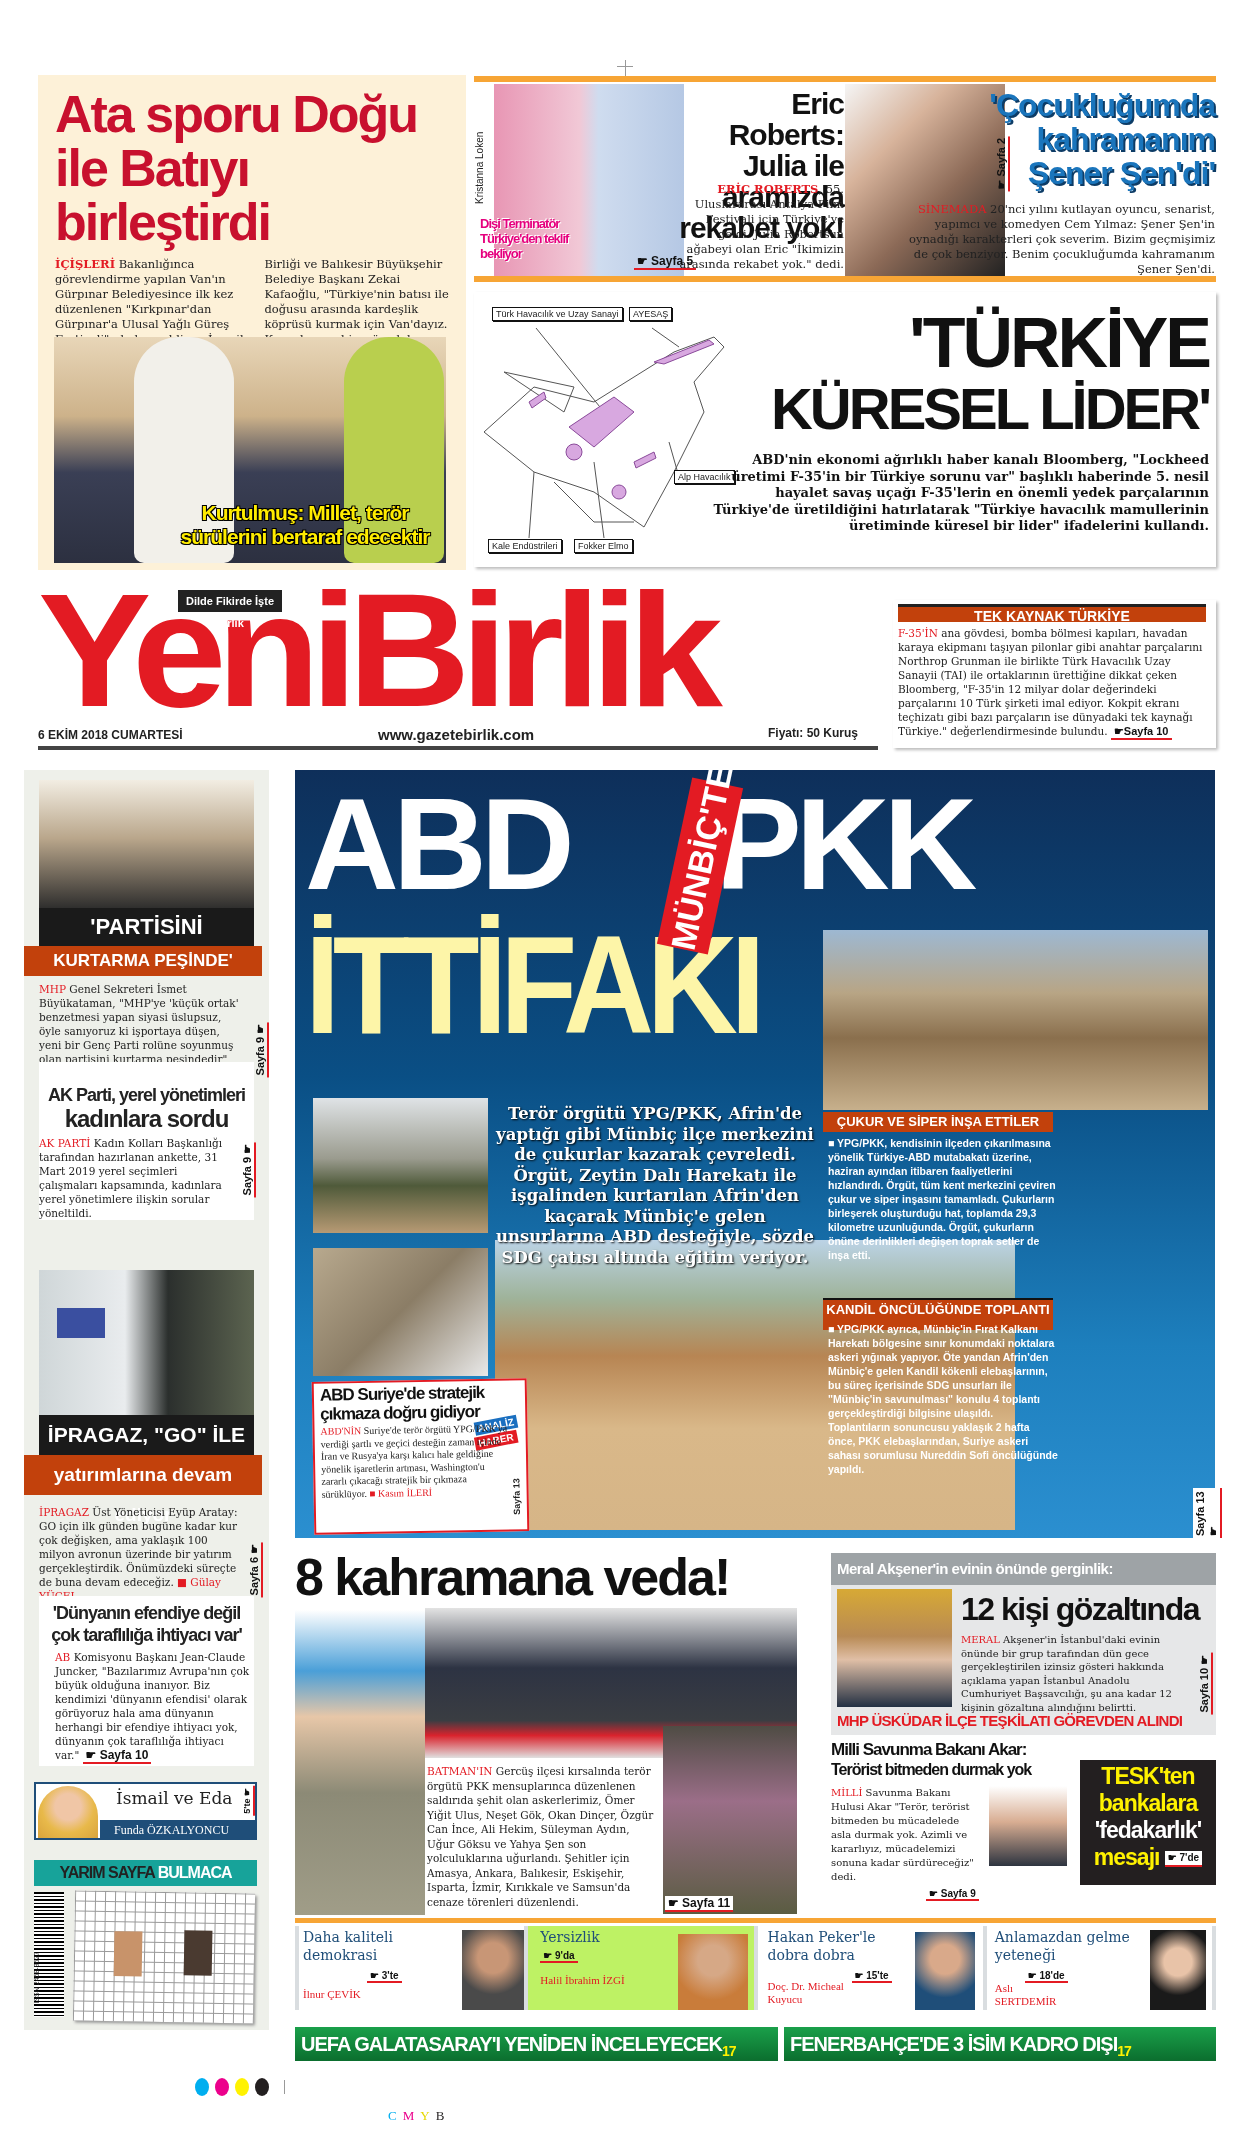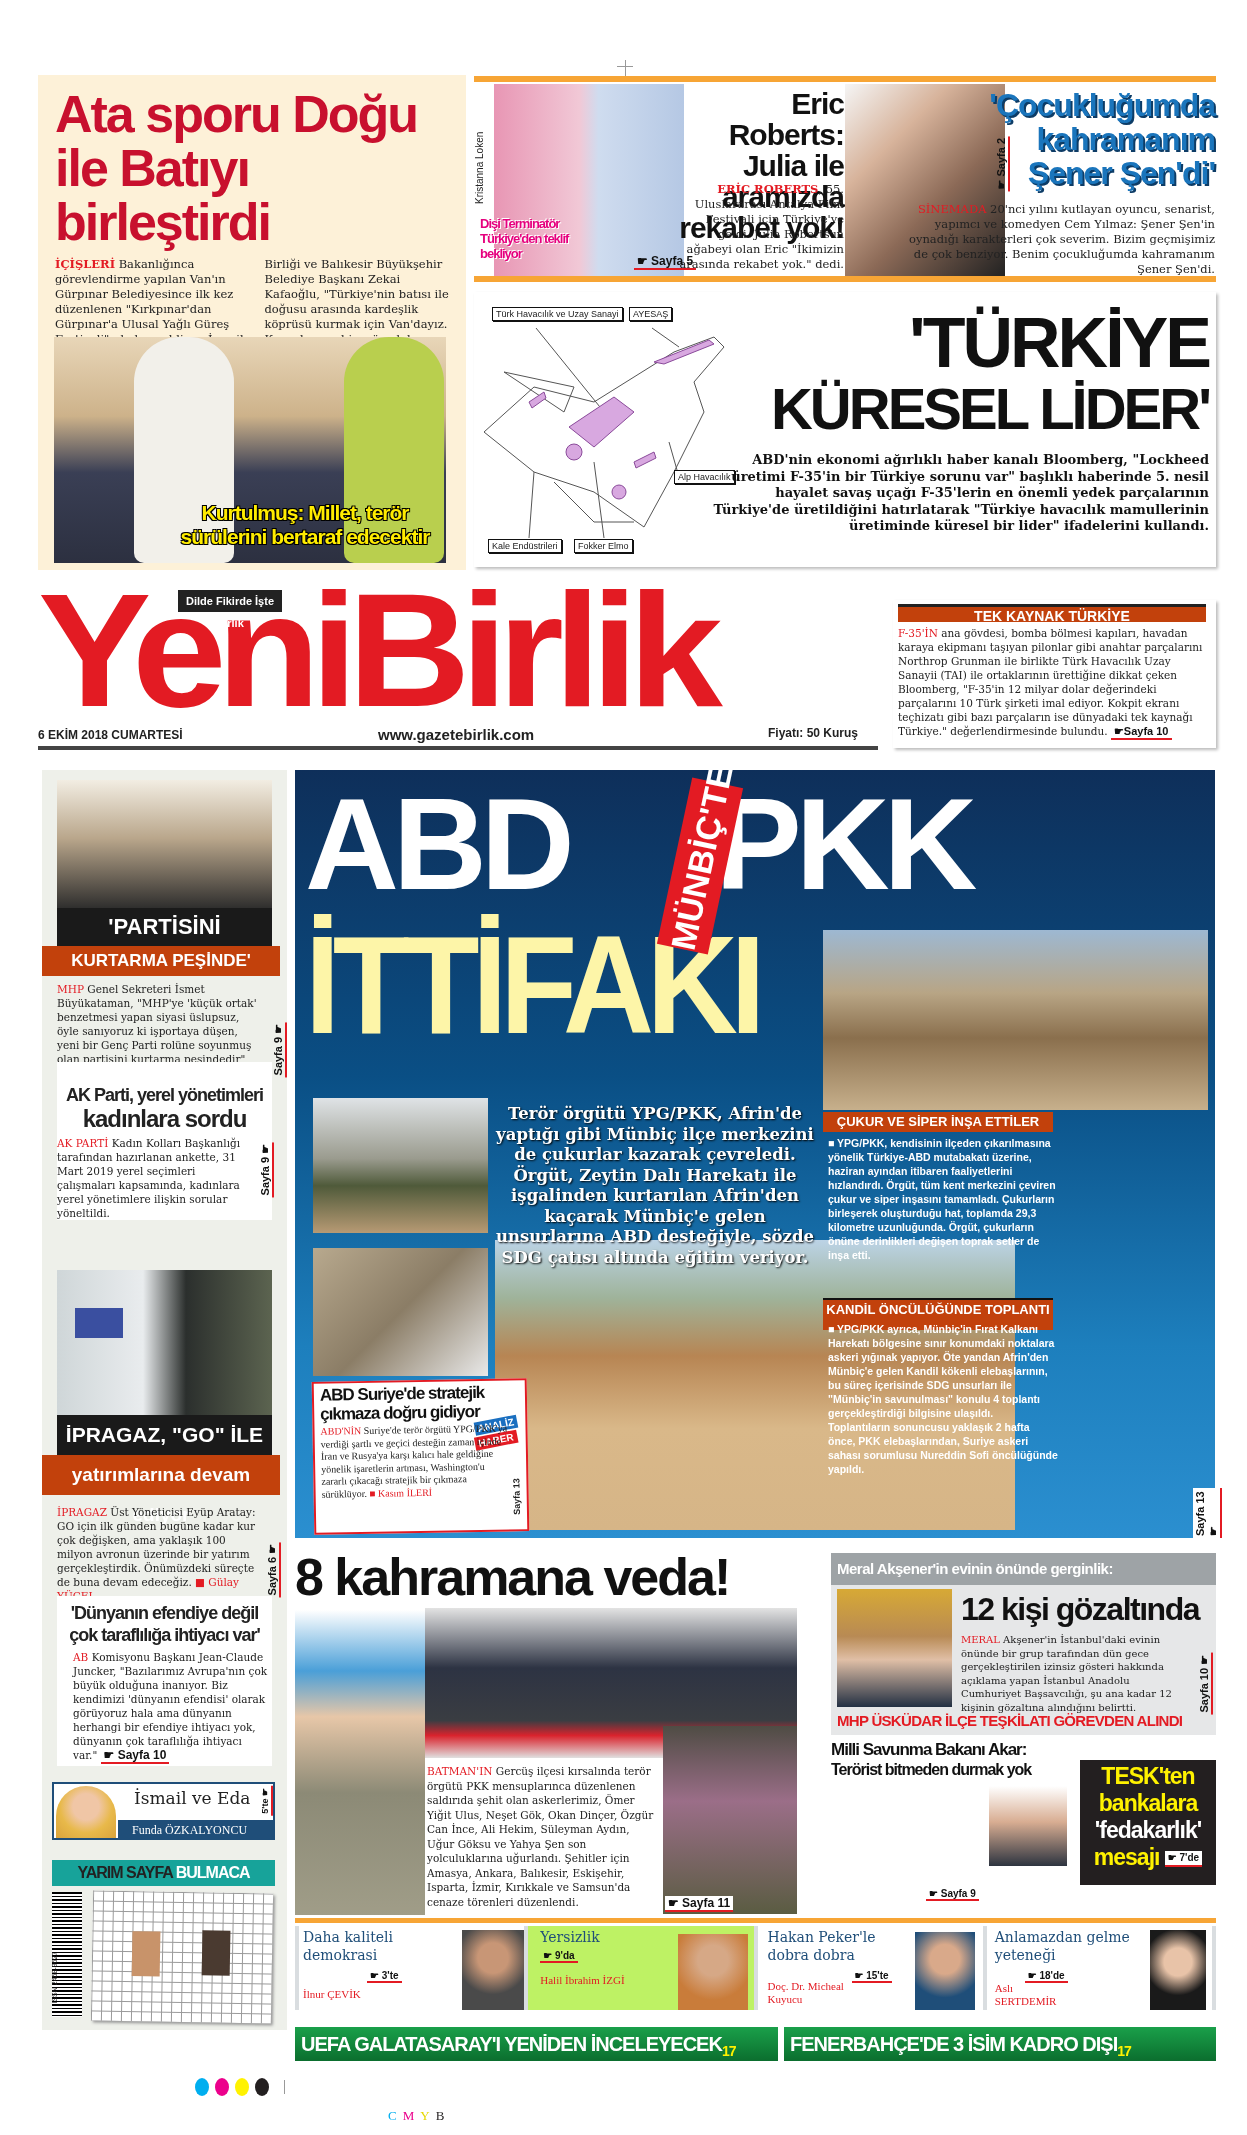--- a/index.html
+++ b/index.html
@@ -102,21 +102,21 @@
 </div>
 
 <div class="abs" style="left:893px;top:600px;width:323px;height:148px;box-shadow:2px 2px 3px #bbb">
   <div class="redbar" style="font-size:14px;height:18px;line-height:18px;margin:4px 10px 0 5px;border-top:3px solid #222">TEK KAYNAK TÜRKİYE</div>
   <div class="body-t serif" style="padding:4px 8px 0 5px;font-size:10.5px;line-height:14px">
     <span class="lead" style="font-weight:normal">F-35'İN</span><span> ana gövdesi, bomba bölmesi kapıları, havadan karaya ekipmanı taşıyan pilonlar gibi anahtar parçalarını Northrop Grunman ile birlikte Türk Havacılık Uzay Sanayii (TAI) ile ortaklarının ürettiğine dikkat çeken Bloomberg, "F-35'in 12 milyar dolar değerindeki parçalarını 10 Türk şirketi imal ediyor. Kokpit ekranı teçhizatı gibi bazı parçaların ise dünyadaki tek kaynağı Türkiye." değerlendirmesinde bulundu.</span>
     <span class="sayfa" style="font-size:11px">☛<span>Sayfa 10</span></span>
   </div>
 </div>
 
-<div class="abs" style="left:42px;top:770px;width:245px;height:1260px;background:#eef0ea">
+<div class="abs" style="left:24px;top:770px;width:245px;height:1260px;background:#eef0ea">
 
   <div class="abs photo" style="left:15px;top:10px;width:215px;height:130px;background:linear-gradient(180deg,#f2ede2 0%,#b9a68b 45%,#2b2b2b 100%)"></div>
   <div class="abs blackbar" style="left:15px;top:138px;width:215px;height:38px;font-size:22px;line-height:38px">'PARTİSİNİ</div>
   <div class="abs redbar" style="left:0;top:176px;width:238px;height:30px;font-size:17px;line-height:30px">KURTARMA PEŞİNDE'</div>
   <div class="abs body-t serif" style="left:15px;top:212px;width:205px;font-size:10.5px;line-height:14px">
     <span class="lead" style="font-weight:normal">MHP</span><span> Genel Sekreteri İsmet Büyükataman, "MHP'ye 'küçük ortak' benzetmesi yapan siyasi üslupsuz, öyle sanıyoruz ki işportaya düşen, yeni bir Genç Parti rolüne soyunmuş olan partisini kurtarma peşindedir" değerlendirmesini yaptı.</span>
   </div>
   <div class="abs sayfa-v" style="left:228px;top:252px"><span>Sayfa 9</span> ☛</div>
 
   <div class="abs" style="left:15px;top:292px;width:215px;height:158px;background:#fff">
@@ -215,20 +215,23 @@
   <div class="abs body-t serif" style="left:130px;top:80px;width:230px;font-size:10px;line-height:13.5px">
     <span class="lead" style="font-weight:normal">MERAL</span><span> Akşener'in İstanbul'daki evinin önünde bir grup tarafından dün gece gerçekleştirilen izinsiz gösteri hakkında açıklama yapan İstanbul Anadolu Cumhuriyet Başsavcılığı, şu ana kadar 12 kişinin gözaltına alındığını belirtti.</span>
   </div>
   <div class="abs sayfa-v" style="left:365px;top:100px"><span>Sayfa 10</span> ☛</div>
   <div class="abs cond" style="left:6px;top:158px;font-size:15px;line-height:20px;color:#e31b23;letter-spacing:-0.7px">MHP ÜSKÜDAR İLÇE TEŞKİLATI GÖREVDEN ALINDI</div>
 </div>
 
 <div class="abs" style="left:831px;top:1740px;width:240px;height:175px">
   <div class="cond" style="font-size:17px;line-height:20px;color:#111;letter-spacing:-1px">Milli Savunma Bakanı Akar:</div>
   <div class="cond" style="font-size:16px;line-height:20px;color:#111;letter-spacing:-1px">Terörist bitmeden durmak yok</div>
+  <div class="abs body-t serif" style="left:0;top:46px;width:150px;font-size:10px;line-height:14px">
+    <span class="lead" style="font-weight:normal">MİLLİ</span><span> Savunma Bakanı Hulusi Akar "Terör, terörist bitmeden bu mücadelede asla durmak yok. Azimli ve kararlıyız, mücadelemizi sonuna kadar sürdüreceğiz" dedi.</span>
+  </div>
   <span class="abs sayfa" style="left:95px;top:148px;font-size:10px">☛ <span>Sayfa 9</span></span>
   <div class="abs photo" style="left:158px;top:46px;width:78px;height:80px;background:linear-gradient(180deg,#fff 0%,#d8ad92 45%,#2d3440 100%)"></div>
 </div>
 
 <div class="abs" style="left:1080px;top:1760px;width:136px;height:125px;background:#231f20;text-align:center;font-family:'Liberation Sans',sans-serif;font-weight:bold;line-height:27px;font-size:23px;letter-spacing:-1px;padding-top:3px">
   <div style="color:#fff200">TESK'ten</div>
   <div style="color:#fff200">bankalara</div>
   <div style="color:#fff">'fedakarlık'</div>
   <div style="color:#fff200"><span>mesajı</span> <span class="sayfa" style="background:#fff;font-size:10px;letter-spacing:0;line-height:14px;vertical-align:middle">☛ <span>7'de</span></span></div>
 </div>

